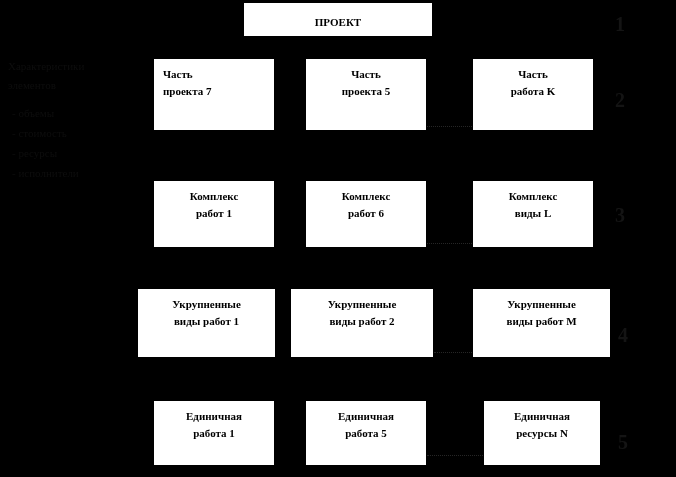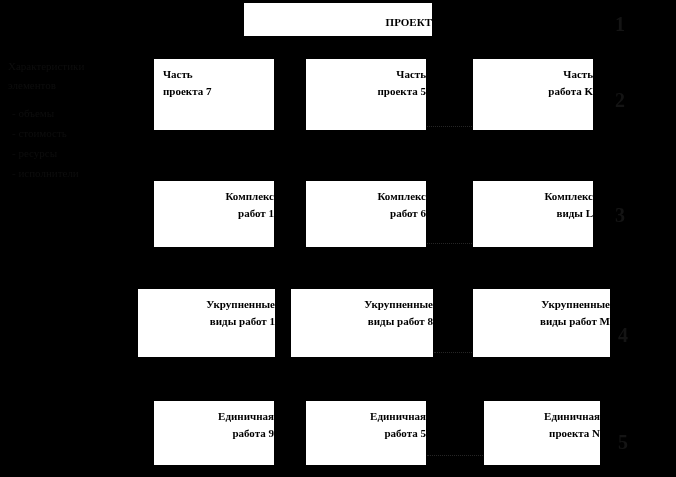--- a/index.html
+++ b/index.html
@@ -17,21 +17,21 @@
     background: #000000;
     overflow: hidden;
   }
   .box {
     position: absolute;
     background: #ffffff;
     border: 1px solid #000000;
     box-sizing: border-box;
     display: flex;
     flex-direction: column;
-    align-items: flex-end;
+    align-items: center;
     color: #000000;
     font-weight: bold;
     font-size: 11px;
     line-height: 17px;
     padding-top: 7px;
   }
   .box.align-left {
     align-items: flex-start;
     padding-left: 9px;
   }
@@ -95,39 +95,39 @@
       <div class="line">виды L</div>
     </div>
     <div class="dots" style="left: 427px; top: 243px; width: 45px;"></div>
     <div class="level-num" style="left: 615px; top: 205px;">3</div>
     <div class="box" style="left: 137px; top: 288px; width: 139px; height: 70px;">
       <div class="line">Укрупненные</div>
       <div class="line">виды работ 1</div>
     </div>
     <div class="box" style="left: 290px; top: 288px; width: 144px; height: 70px;">
       <div class="line">Укрупненные</div>
-      <div class="line">виды работ 8</div>
+      <div class="line">виды работ 2</div>
     </div>
     <div class="box" style="left: 472px; top: 288px; width: 139px; height: 70px;">
       <div class="line">Укрупненные</div>
       <div class="line">виды работ M</div>
     </div>
     <div class="dots" style="left: 434px; top: 352px; width: 38px;"></div>
     <div class="level-num" style="left: 618px; top: 325px;">4</div>
     <div class="box" style="left: 153px; top: 400px; width: 122px; height: 66px;">
       <div class="line">Единичная</div>
-      <div class="line">работа 9</div>
+      <div class="line">работа 1</div>
     </div>
     <div class="box" style="left: 305px; top: 400px; width: 122px; height: 66px;">
       <div class="line">Единичная</div>
       <div class="line">работа 5</div>
     </div>
     <div class="box" style="left: 483px; top: 400px; width: 118px; height: 66px;">
       <div class="line">Единичная</div>
-      <div class="line">проекта N</div>
+      <div class="line">ресурсы N</div>
     </div>
     <div class="dots" style="left: 427px; top: 455px; width: 56px;"></div>
     <div class="level-num" style="left: 618px; top: 432px;">5</div>
     <div class="side-label" style="left: 8px; top: 57px;">Характеристики</div>
     <div class="side-label" style="left: 8px; top: 76px;">элементов</div>
     <div class="side-label" style="left: 12px; top: 104px;">- объемы</div>
     <div class="side-label" style="left: 12px; top: 124px;">- стоимость</div>
     <div class="side-label" style="left: 12px; top: 144px;">- ресурсы</div>
     <div class="side-label" style="left: 12px; top: 164px;">- исполнители</div>
   </div>

